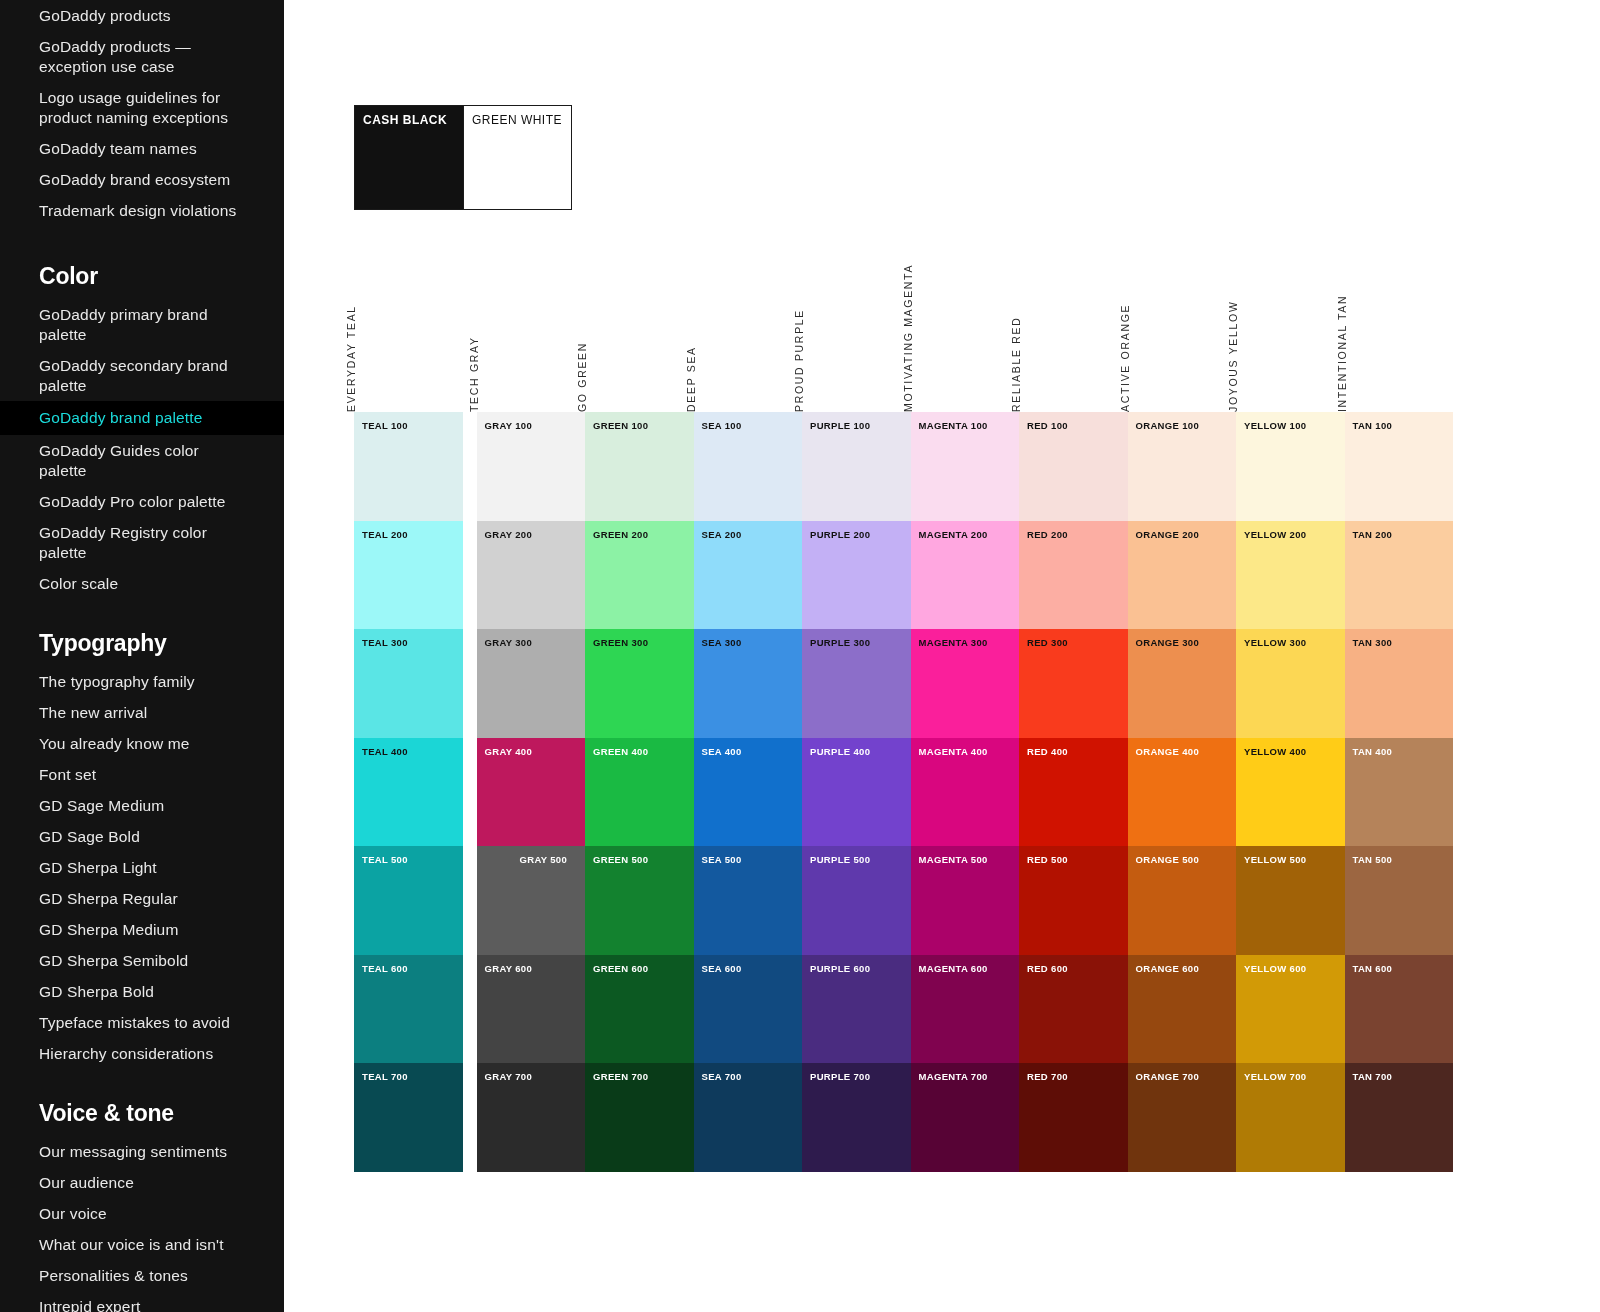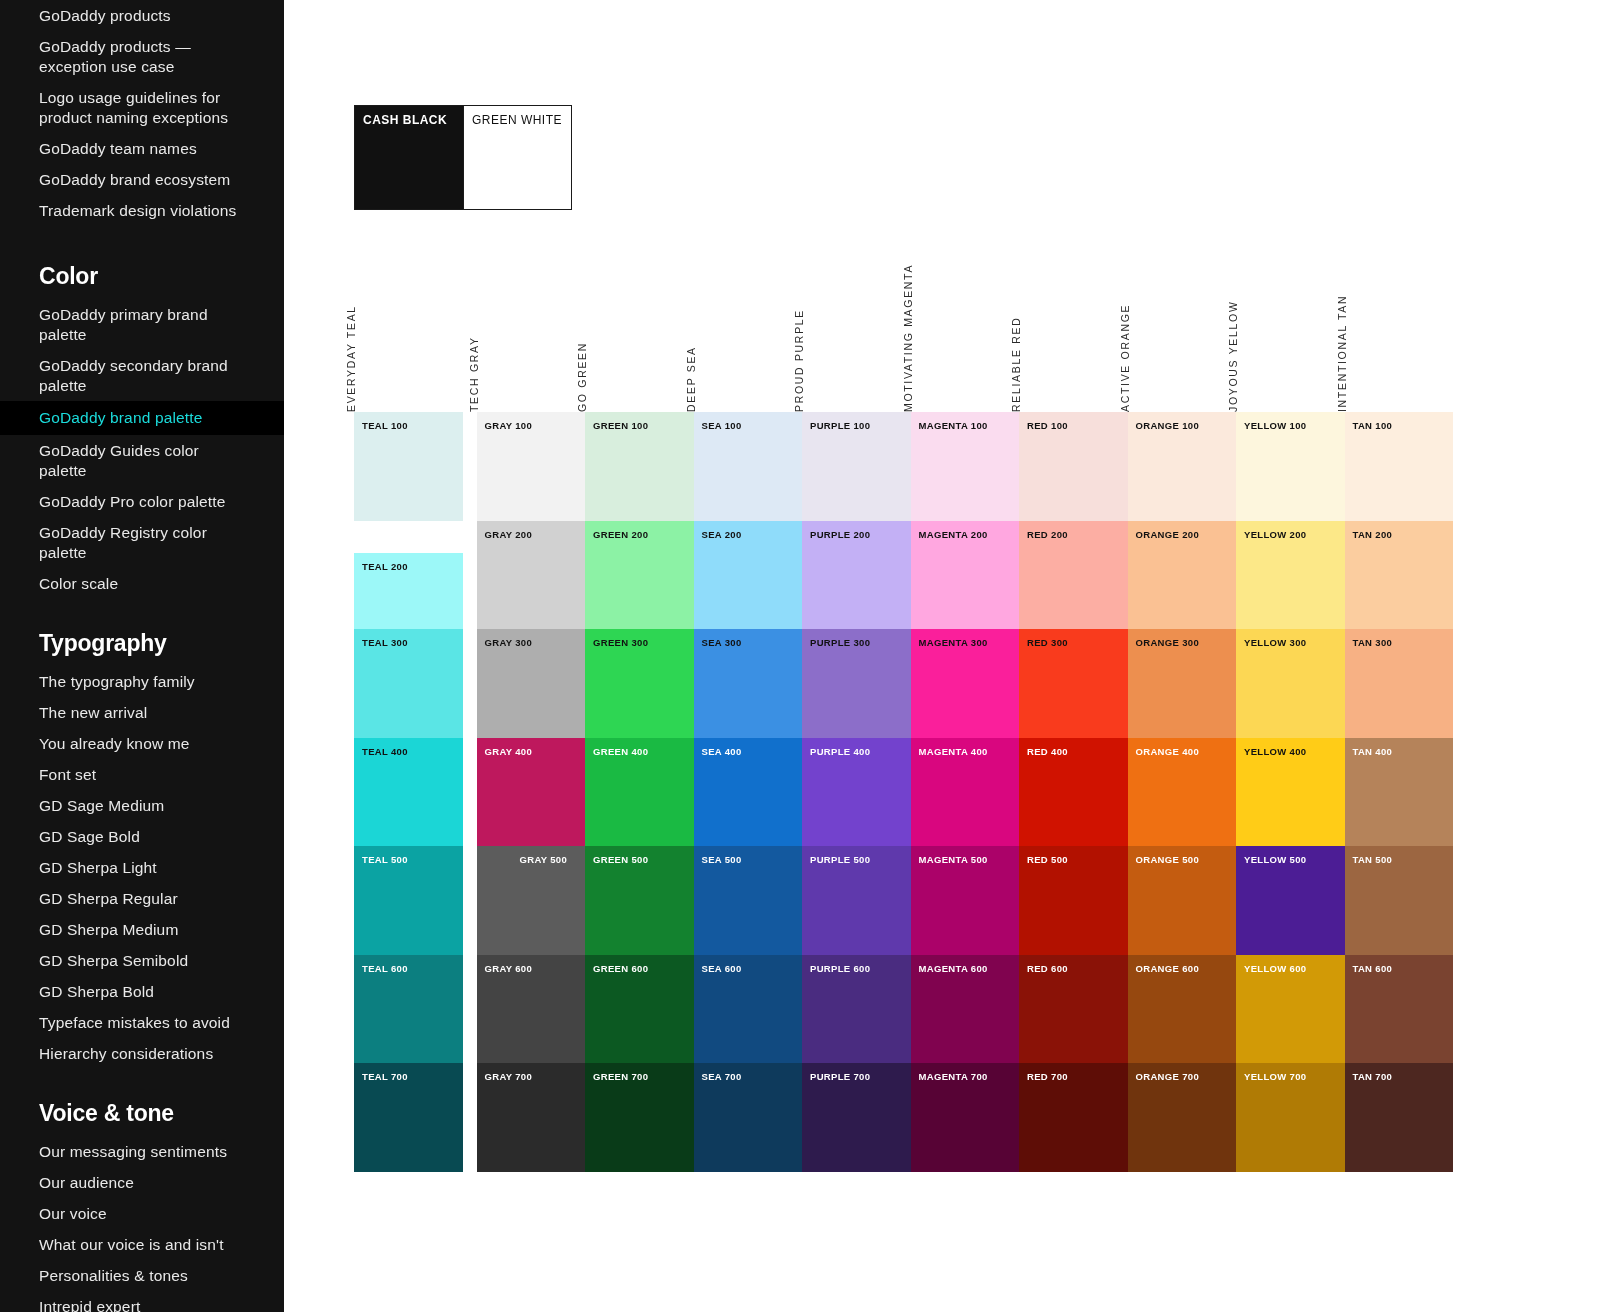--- a/index.html
+++ b/index.html
@@ -245,21 +245,21 @@
               <span class="sw-label" style="color: rgb(17, 17, 17);">ORANGE 100</span>
             </div>
             <div class="sw" style="background: rgb(253, 246, 221);">
               <span class="sw-label" style="color: rgb(17, 17, 17);">YELLOW 100</span>
             </div>
             <div class="sw" style="background: rgb(253, 238, 222);">
               <span class="sw-label" style="color: rgb(17, 17, 17);">TAN 100</span>
             </div>
           </div>
           <div class="grid-row">
-            <div class="sw lead" style="background: rgb(156, 248, 248); margin-top: 32px;">
+            <div class="sw lead" style="background: rgb(156, 248, 248);">
               <span class="sw-label" style="color: rgb(17, 17, 17);">TEAL 200</span>
             </div>
             <div class="sw" style="background: rgb(209, 209, 209);">
               <span class="sw-label" style="color: rgb(17, 17, 17);">GRAY 200</span>
             </div>
             <div class="sw" style="background: rgb(140, 242, 165);">
               <span class="sw-label" style="color: rgb(17, 17, 17);">GREEN 200</span>
             </div>
             <div class="sw" style="background: rgb(143, 220, 250);">
               <span class="sw-label" style="color: rgb(17, 17, 17);">SEA 200</span>
@@ -365,21 +365,21 @@
             </div>
             <div class="sw" style="background: rgb(171, 2, 105);">
               <span class="sw-label" style="color: rgb(255, 255, 255);">MAGENTA 500</span>
             </div>
             <div class="sw" style="background: rgb(178, 17, 0);">
               <span class="sw-label" style="color: rgb(255, 255, 255);">RED 500</span>
             </div>
             <div class="sw" style="background: rgb(196, 92, 16);">
               <span class="sw-label" style="color: rgb(255, 255, 255);">ORANGE 500</span>
             </div>
-            <div class="sw" style="background: #4c1d95;">
+            <div class="sw" style="background: #a16207;">
               <span class="sw-label" style="color: rgb(255, 255, 255);">YELLOW 500</span>
             </div>
             <div class="sw" style="background: rgb(156, 102, 65);">
               <span class="sw-label" style="color: rgb(255, 255, 255);">TAN 500</span>
             </div>
           </div>
           <div class="grid-row">
             <div class="sw lead" style="background: rgb(12, 127, 128);">
               <span class="sw-label" style="color: rgb(255, 255, 255);">TEAL 600</span>
             </div>

